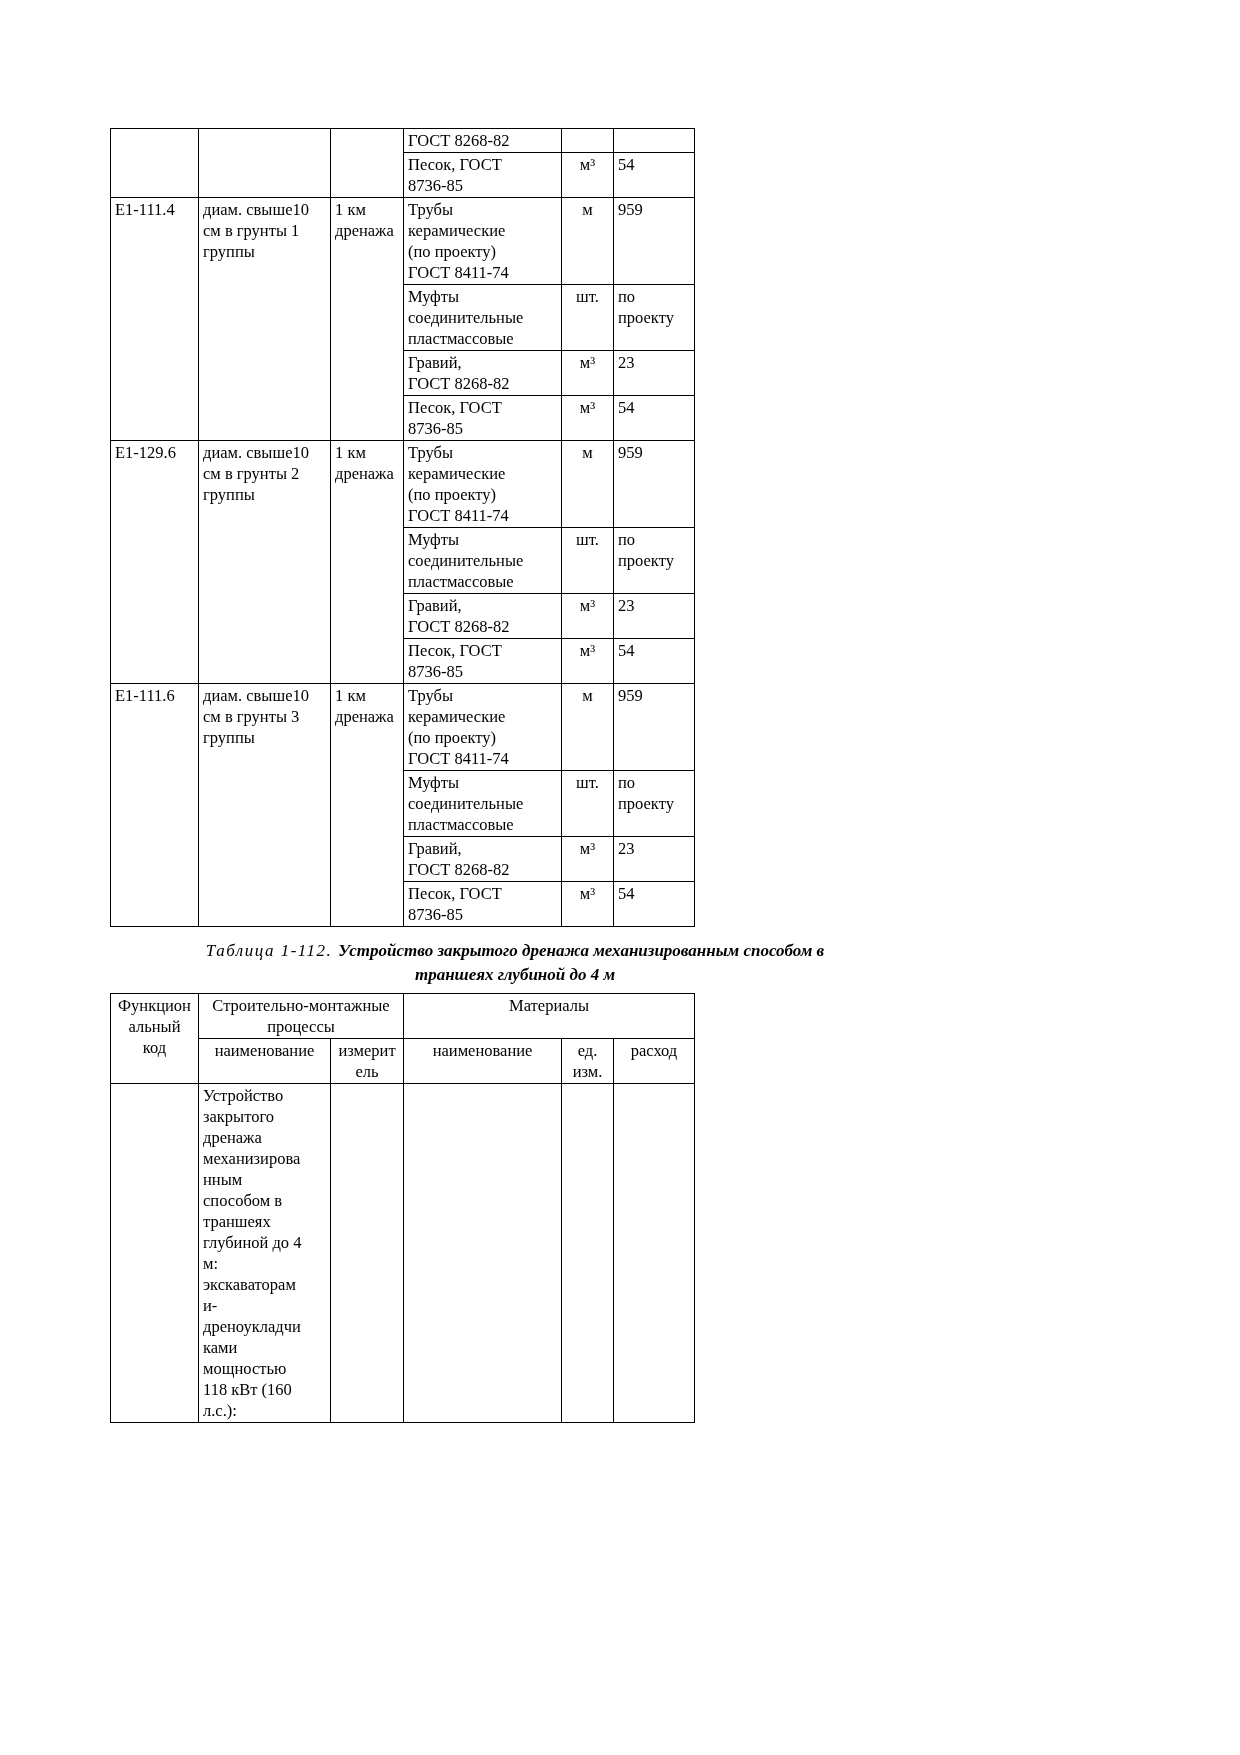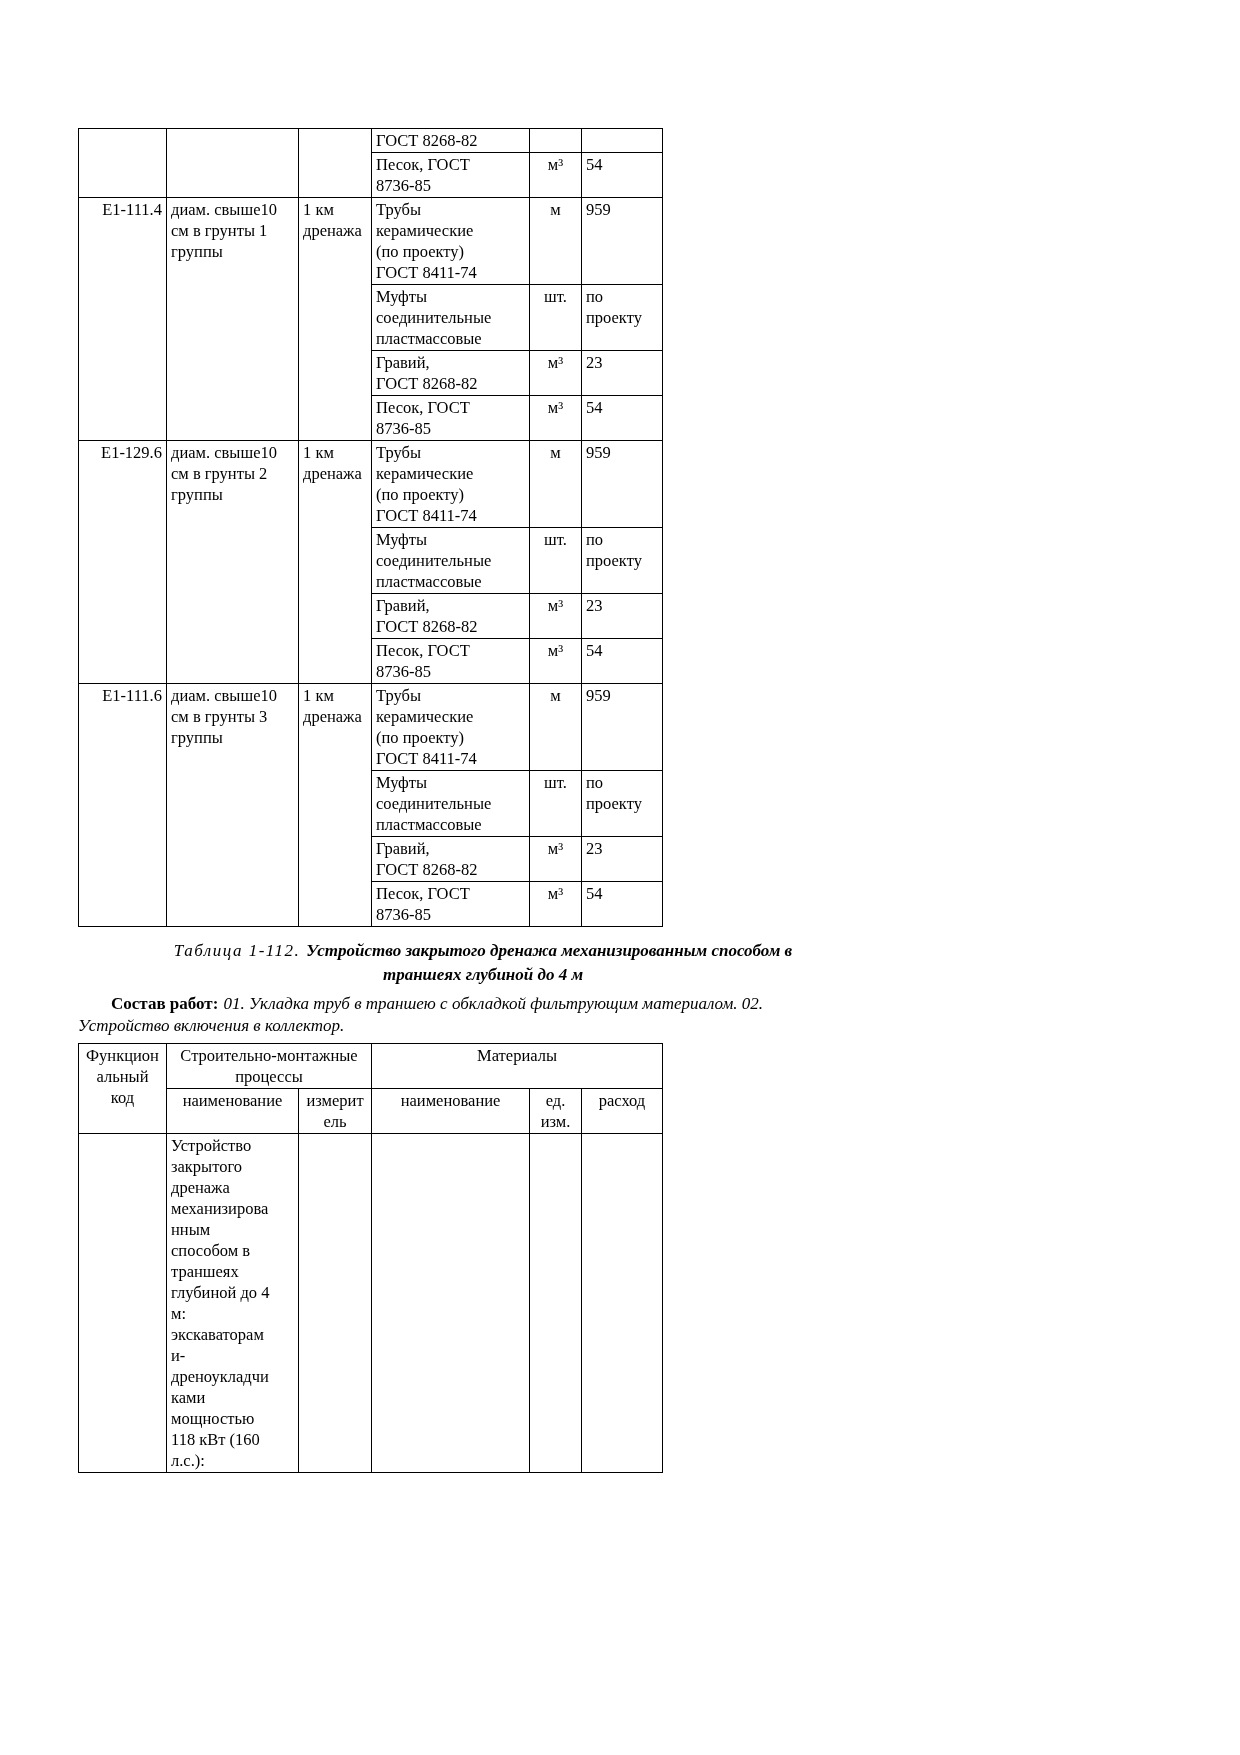--- a/index.html
+++ b/index.html
@@ -4,38 +4,38 @@
 <style>
   * { margin: 0; padding: 0; box-sizing: border-box; }
   html, body { background: #ffffff; }
   body {
     width: 1240px;
     height: 1755px;
     font-family: "Liberation Serif", serif;
     color: #000000;
     overflow: hidden;
   }
-  .page { padding: 128px 0 0 78px; }
+  .page { padding: 128px 0 0 110px; }
 
   table.t {
     border-collapse: collapse;
     table-layout: fixed;
     width: 584px;
   }
   table.t td, table.t th {
     border: 1.5px solid #000;
     vertical-align: top;
     font-size: 16.5px;
     line-height: 21px;
     padding: 1px 4px;
     white-space: pre-line;
     overflow: hidden;
     font-weight: normal;
   }
-  .c-code { text-align: right; font-family: Liberation Serif, serif; }
+  .c-code { text-align: left; font-family: Liberation Serif, serif; }
   .c-name { text-align: left; }
   .c-meas { text-align: left; }
   .c-mat  { text-align: left; }
   .c-unit { text-align: center; }
   .c-qty  { text-align: left; }
   .t2 th  { text-align: center; }
   .bold   { font-weight: bold; margin-top: 27px; }
 
   .caption {
     width: 810px;
@@ -195,22 +195,20 @@
 8736-85</td>
         <td class="c-unit">м³</td>
         <td class="c-qty">54</td>
       </tr>
     </tbody>
   </table>
 
   <p class="caption"><span class="cap-prefix">Таблица 1-112.</span><b>Устройство закрытого дренажа механизированным способом в
 траншеях глубиной до 4 м</b></p>
 
-  <p class="works"><b>Состав работ:</b><i>01. Укладка труб в траншею с обкладкой фильтрующим материалом. 02.
-Устройство включения в коллектор.</i></p>
 
   <table class="t t2">
     <colgroup>
       <col style="width:88px">
         <col style="width:132px">
         <col style="width:73px">
       <col style="width:158px">
         <col style="width:52px">
         <col style="width:81px">
     </colgroup>

